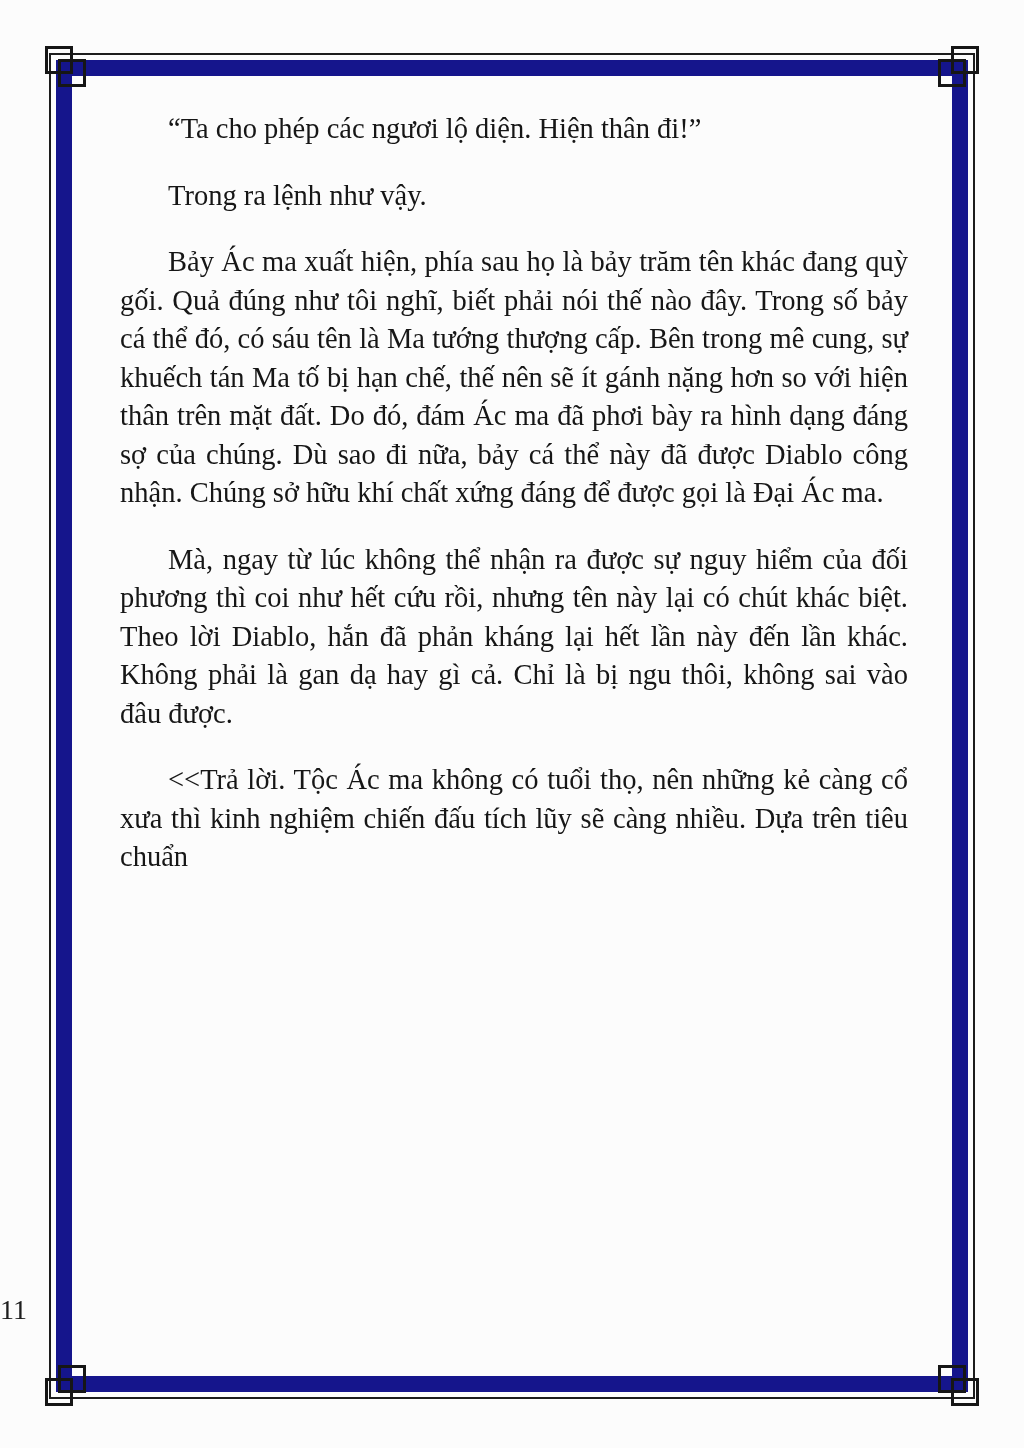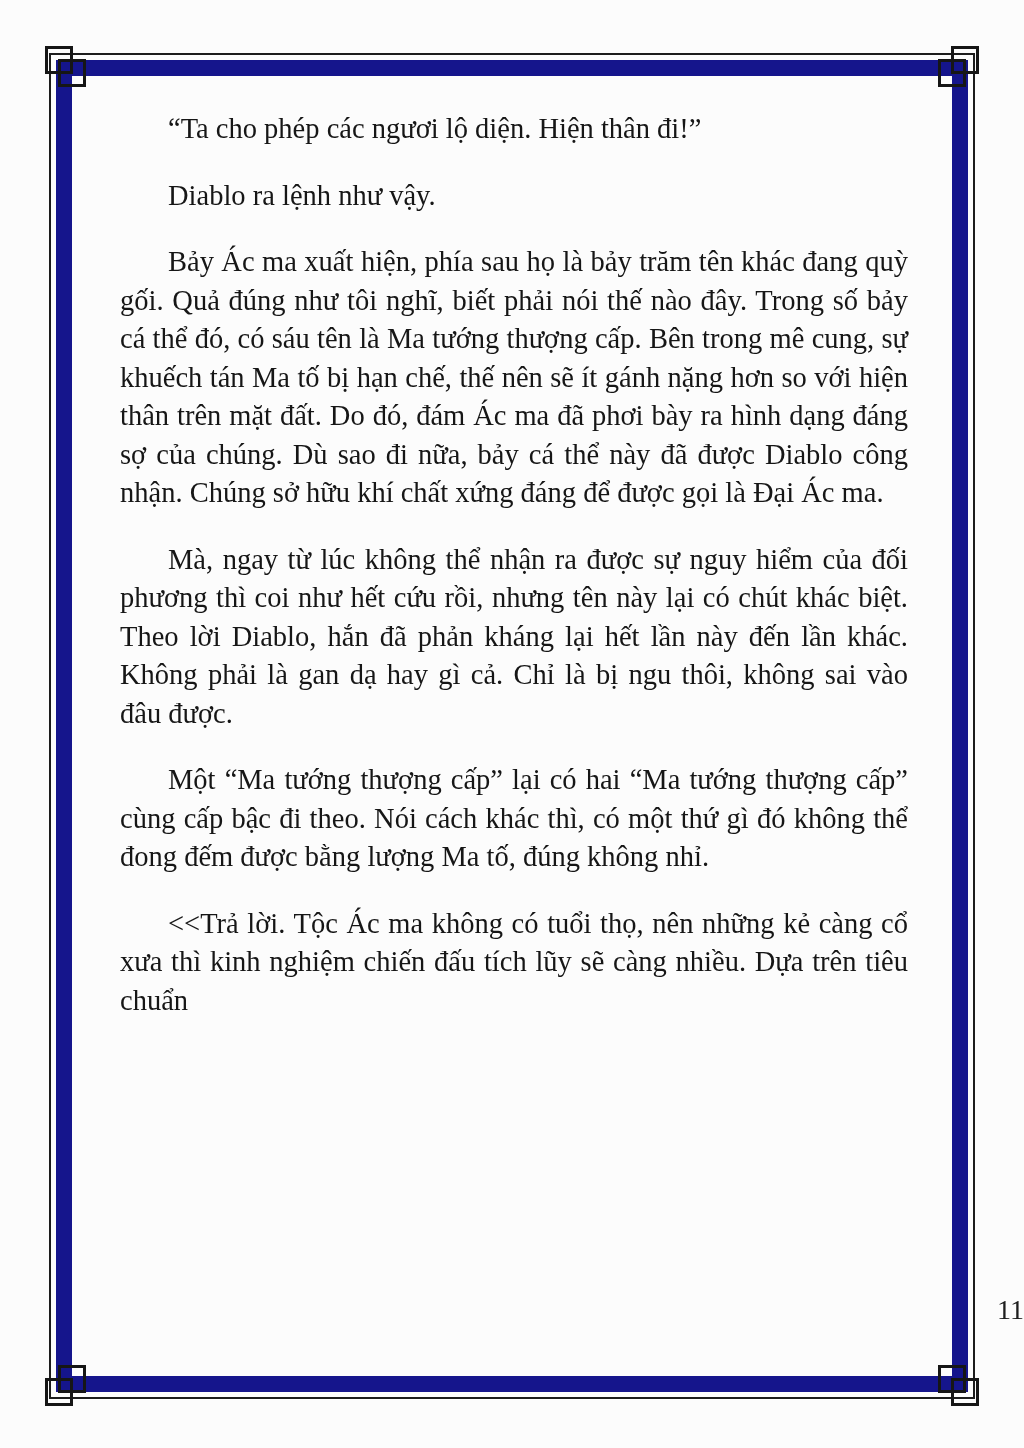--- a/index.html
+++ b/index.html
@@ -56,21 +56,21 @@
     text-align: justify;
   }
   .content p {
     margin: 0 0 28px 0;
     text-indent: 48px;
   }
   .page-number {
     position: absolute;
     left: 0; right: 0;
     top: 1294px;
-    text-align: right;
+    text-align: left;
     font-size: 28px;
     color: #1e1e1e;
     z-index: 2;
   }
 </style>
 </head>
 <body>
 
 <div class="frame-line"></div>
 <div class="frame-band"></div>
@@ -79,20 +79,19 @@
 <div class="corner-sq tl b"></div>
 <div class="corner-sq tr a"></div>
 <div class="corner-sq tr b"></div>
 <div class="corner-sq bl a"></div>
 <div class="corner-sq bl b"></div>
 <div class="corner-sq br a"></div>
 <div class="corner-sq br b"></div>
 
 <div class="content">
   <p>“Ta cho phép các ngươi lộ diện. Hiện thân đi!”</p>
-  <p>Diablo ra lệnh như vậy.</p>
+  <p>Trong ra lệnh như vậy.</p>
   <p>Bảy Ác ma xuất hiện, phía sau họ là bảy trăm tên khác đang quỳ gối. Quả đúng như tôi nghĩ, biết phải nói thế nào đây. Trong số bảy cá thể đó, có sáu tên là Ma tướng thượng cấp. Bên trong mê cung, sự khuếch tán Ma tố bị hạn chế, thế nên sẽ ít gánh nặng hơn so với hiện thân trên mặt đất. Do đó, đám Ác ma đã phơi bày ra hình dạng đáng sợ của chúng. Dù sao đi nữa, bảy cá thể này đã được Diablo công nhận. Chúng sở hữu khí chất xứng đáng để được gọi là Đại Ác ma.</p>
   <p>Mà, ngay từ lúc không thể nhận ra được sự nguy hiểm của đối phương thì coi như hết cứu rồi, nhưng tên này lại có chút khác biệt. Theo lời Diablo, hắn đã phản kháng lại hết lần này đến lần khác. Không phải là gan dạ hay gì cả. Chỉ là bị ngu thôi, không sai vào đâu được.</p>
-  <p>Một “Ma tướng thượng cấp” lại có hai “Ma tướng thượng cấp” cùng cấp bậc đi theo. Nói cách khác thì, có một thứ gì đó không thể đong đếm được bằng lượng Ma tố, đúng không nhỉ.</p>
   <p>&lt;&lt;Trả lời. Tộc Ác ma không có tuổi thọ, nên những kẻ càng cổ xưa thì kinh nghiệm chiến đấu tích lũy sẽ càng nhiều. Dựa trên tiêu chuẩn</p>
 </div>
 
 <div class="page-number">11</div>
 
 </body></html>

